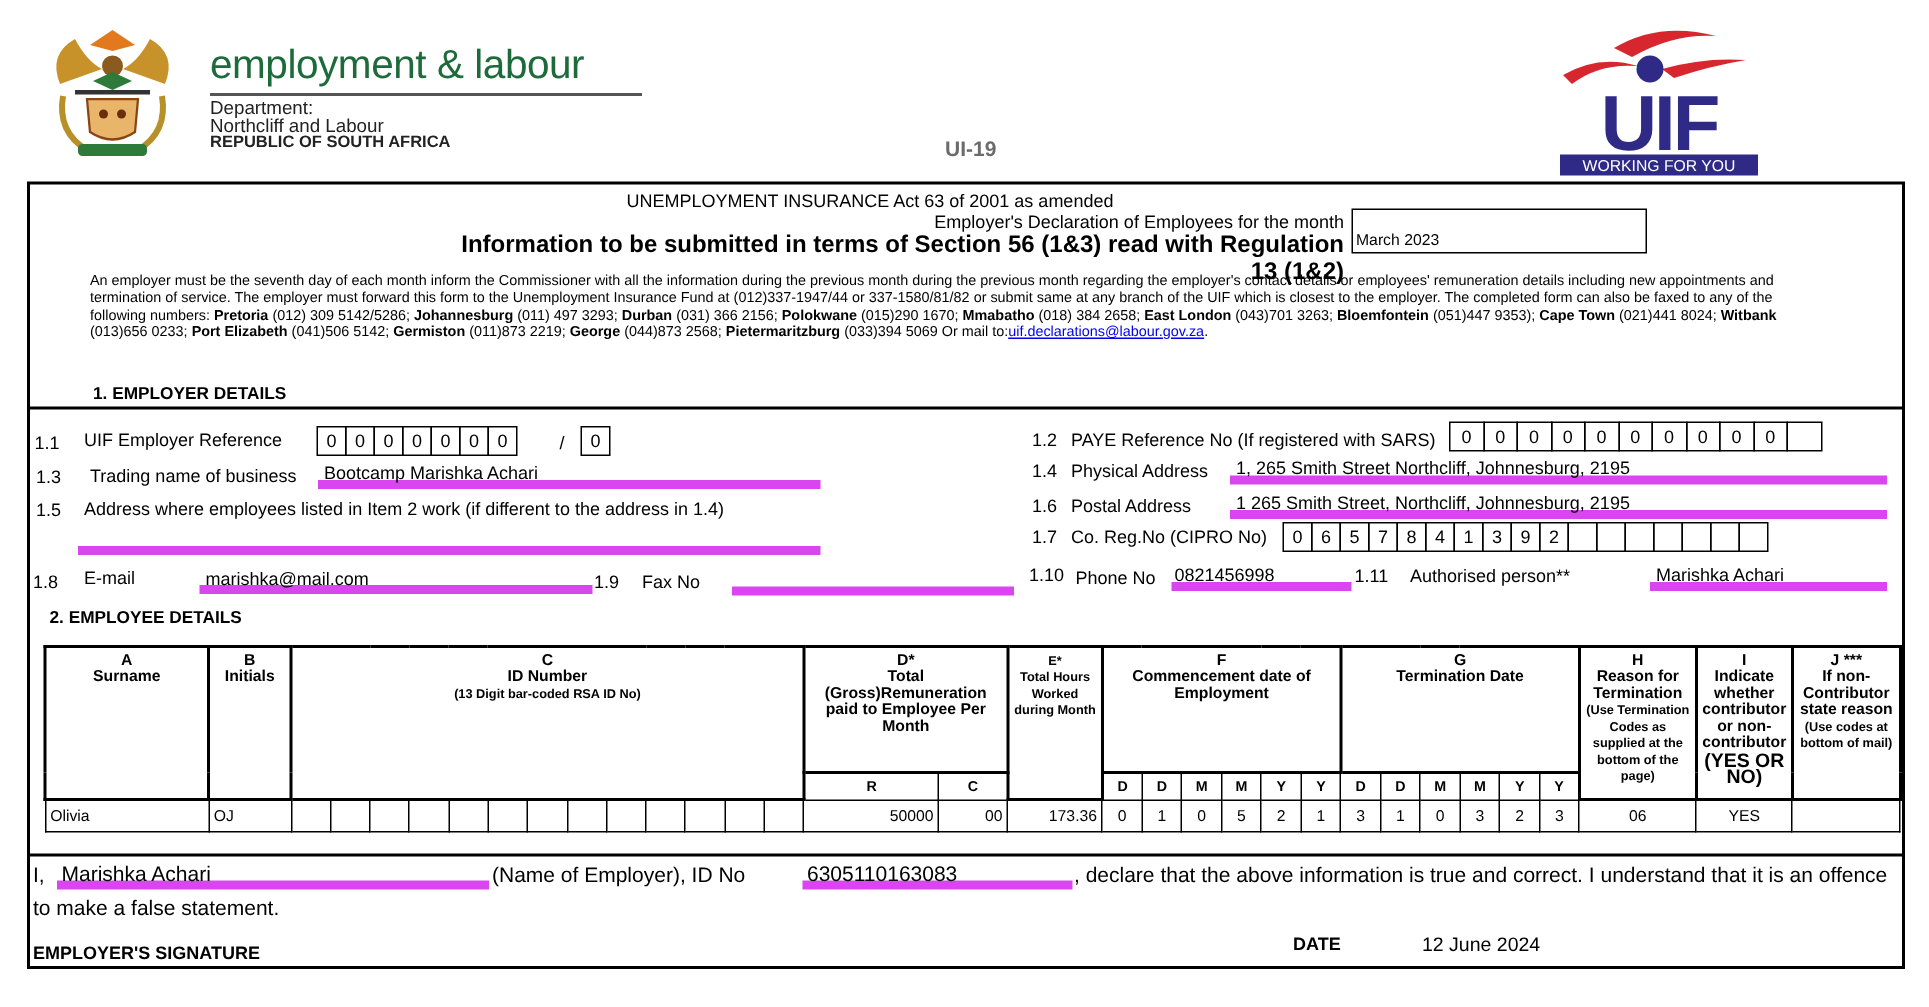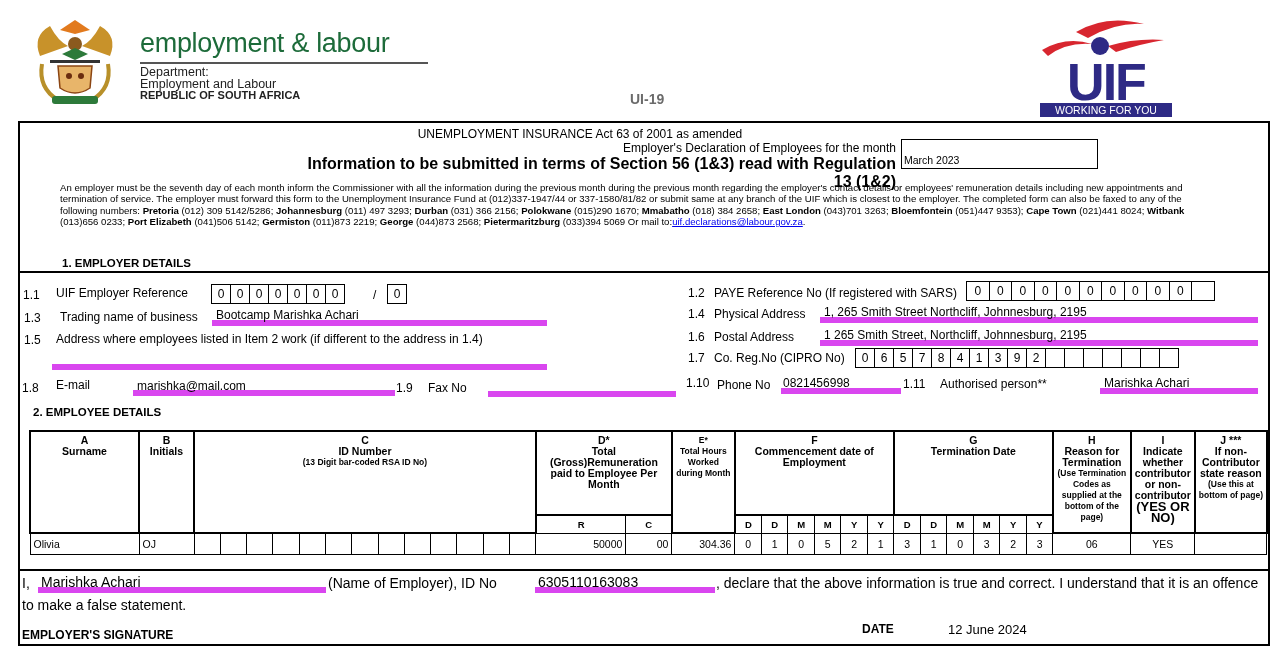--- a/index.html
+++ b/index.html
@@ -65,21 +65,21 @@
   <path d="M28 50 L62 50 L60 72 Q45 82 30 72 Z" fill="#e8b56a" stroke="#8b4513" stroke-width="1.5"></path>
   <circle cx="39" cy="60" r="3" fill="#6b2d0f"></circle>
     <circle cx="51" cy="60" r="3" fill="#6b2d0f"></circle>
   <path d="M12 48 Q8 72 28 84" stroke="#b8902a" stroke-width="4" fill="none"></path>
   <path d="M78 48 Q82 72 62 84" stroke="#b8902a" stroke-width="4" fill="none"></path>
   <rect x="22" y="80" width="46" height="8" rx="3" fill="#2d7a3a"></rect>
 </svg>
 <div class="abs brand">employment &amp; labour</div>
 <div class="abs brand-rule"></div>
 <div class="abs dept1">Department:</div>
-<div class="abs dept2">Employment and Labour</div>
+<div class="abs dept2">Northcliff and Labour</div>
 <div class="abs dept3">REPUBLIC OF SOUTH AFRICA</div>
 <div class="abs formcode">UI-19</div>
 
 <svg class="abs uif" viewBox="0 0 140 102">
   <path d="M40 16 Q70 -2 108 8 Q80 6 52 22 Z" fill="#d8262f"></path>
   <path d="M6 34 Q30 20 56 28 Q30 26 12 40 Z" fill="#d8262f"></path>
   <path d="M72 30 Q100 22 128 24 Q104 28 80 36 Z" fill="#d8262f"></path>
   <circle cx="64" cy="30" r="9" fill="#2e2a85"></circle>
   <text x="70" y="84" text-anchor="middle" font-family="Liberation Sans, sans-serif" font-weight="bold" font-size="52" fill="#2e2a85" letter-spacing="-2">UIF</text>
   <rect x="4" y="87" width="132" height="14" fill="#2e2a85"></rect>
@@ -239,21 +239,21 @@
           <div class="small" style="padding:0 2px">(Use Termination Codes as supplied at the bottom of the page)</div>
         </td>
     <td rowspan="2" class="hd thick">
           <div>I</div>
           <div>Indicate whether contributor or non-contributor</div>
           <div class="small" style="font-size:13px">(YES OR NO)</div>
         </td>
     <td rowspan="2" class="hd thick">
           <div>J ***</div>
           <div>If non-Contributor state reason</div>
-          <div class="small">(Use this at bottom of page)</div>
+          <div class="small">(Use codes at bottom of mail)</div>
         </td>
   </tr>
   <tr class="sub">
     <td>R</td>
     <td>C</td>
     <td>D</td>
     <td>D</td>
     <td>M</td>
     <td>M</td>
     <td>Y</td>
@@ -276,21 +276,21 @@
     <td></td>
     <td></td>
     <td></td>
     <td></td>
     <td></td>
     <td></td>
     <td></td>
     <td></td>
     <td class="tr">50000</td>
     <td class="tr">00</td>
-    <td class="tr">304.36</td>
+    <td class="tr">173.36</td>
     <td>0</td>
     <td>1</td>
     <td>0</td>
     <td>5</td>
     <td>2</td>
     <td>1</td>
     <td>3</td>
     <td>1</td>
     <td>0</td>
     <td>3</td>

